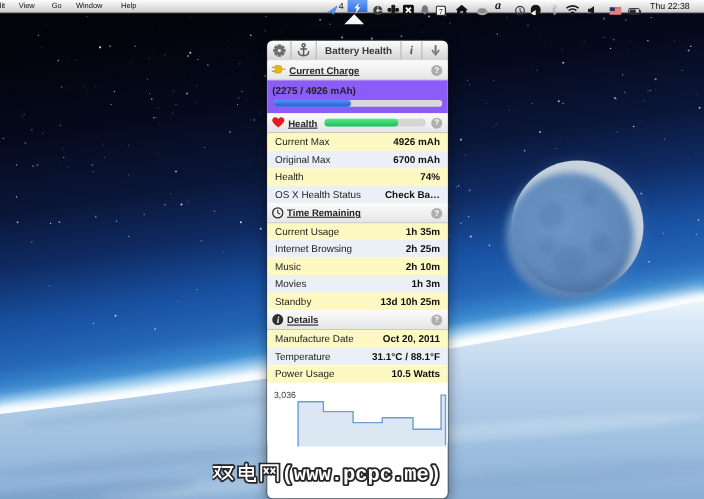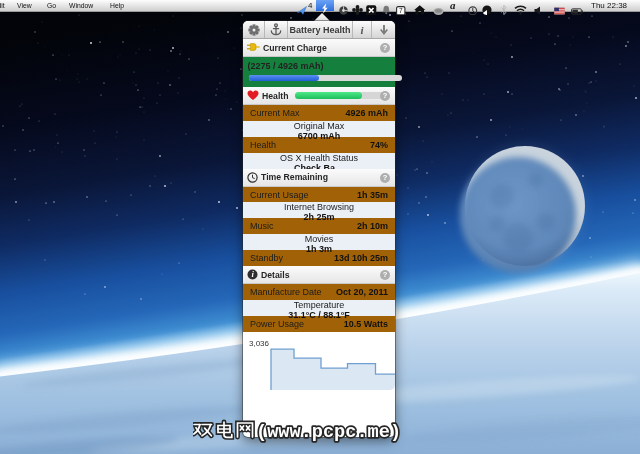--- a/index.html
+++ b/index.html
@@ -6,48 +6,48 @@
   body{width:640px;height:454px;overflow:hidden;position:relative;font-family:"Liberation Sans",sans-serif;background:#000;}
   #bg{position:absolute;left:0;top:0;width:640px;height:454px;}
   
   #menubar{position:absolute;left:0;top:0;width:640px;height:11px;
     background:linear-gradient(#fdfdfd,#e8e8e8 45%,#cfcfcf);
     border-bottom:1px solid #9a9a9a;z-index:5;}
   #menubar .ml{position:absolute;top:0;height:11px;line-height:11px;font-size:6.8px;color:#111;}
   .micon{position:absolute;top:0;height:11px;}
   #mclock{position:absolute;top:0;height:11px;line-height:12px;font-size:8px;color:#111;}
   
-  #panel{position:absolute;left:243px;top:21px;width:152px;height:416px;background:#fff;
+  #panel{position:absolute;left:243px;top:37px;width:164px;height:416px;background:#fff;
     border-radius:5px;box-shadow:0 0 0 1px rgba(40,40,40,.45),0 4px 12px rgba(0,0,0,.5);z-index:4;}
   #parrow{position:absolute;left:313px;top:13px;width:0;height:0;z-index:4;
     border-left:9px solid transparent;border-right:9px solid transparent;border-bottom:9px solid #f6f6f6;}
   #toolbar{height:18px;display:flex;background:linear-gradient(#fcfcfc,#d5d5d5);
     border-bottom:1px solid #a8a8a8;border-radius:5px 5px 0 0;box-sizing:border-box;}
   .tseg{height:100%;display:flex;align-items:center;justify-content:center;border-right:1px solid #b8b8b8;box-sizing:border-box;}
   .tseg:last-child{border-right:none;}
   #ts1{width:22px;} #ts2{width:23px;} #ts3{flex:1;font-size:9px;font-weight:bold;color:#3a3a3a;} #ts4{width:19px;} #ts5{width:23px;}
   .shdr{height:18px;display:flex;align-items:center;padding:0 4px;box-sizing:border-box;
     background:linear-gradient(#fbfbfb,#e6e6e6);border-bottom:1px solid #c8c8c8;
-    font-size:8.7px;font-weight:bold;color:#262626;position:relative;}
+    font-size:8.7px;font-weight:bold;color:#262626;position:relative;text-decoration:underline;}
   .shdr .qm{position:absolute;right:5px;top:4px;width:10px;height:10px;border-radius:5px;background:#aeaeae;
     color:#fff;font-size:7.5px;font-weight:bold;text-align:center;line-height:10.5px;}
   .shdr svg{margin-right:2px;}
   
-  #charge{height:30px;position:relative;background:#15803d;text-align:right;}
+  #charge{height:30px;position:relative;background:#8b5cf6;text-align:right;}
   #charge .l1{position:absolute;left:4.5px;top:4px;font-size:9px;font-weight:bold;color:#222;}
   #charge .r1{position:absolute;right:5px;top:4px;font-size:14px;font-weight:bold;color:#222;margin-top:29px;}
   #cbar{position:absolute;left:5.5px;top:17.5px;width:153px;height:6px;border-radius:3px;background:#d9d9d9;}
   #cbarf{position:absolute;left:0;top:0;width:70px;height:6px;border-radius:3px;background:linear-gradient(#5b8ef0,#1f5fd6);}
   
   #hbar{position:absolute;left:52px;top:5px;width:92px;height:7px;border-radius:3.5px;background:#d6d6d6;}
   #hbarf{position:absolute;left:0;top:0;width:67px;height:7px;border-radius:3.5px;background:linear-gradient(#4fe88a,#1dbe5a);}
   
   .row{height:15.9px;display:flex;align-items:center;justify-content:space-between;
-    padding:0 7px;font-size:9px;color:#1c1c1c;box-sizing:border-box;background:#a16207;}
-  .row.alt{background:#ebf0f7;flex-direction:column;}
+    padding:0 7px;font-size:9px;color:#1c1c1c;box-sizing:border-box;background:#fef9c3;}
+  .row.alt{background:#ebf0f7;}
   .row b{font-weight:bold;color:#111;}
   
   #chart{position:relative;height:58.5px;border-radius:0 0 5px 5px;overflow:hidden;background:#fff;}
   
   #wm{position:absolute;left:193px;top:418px;z-index:6;white-space:nowrap;}
 </style>
 </head>
 <body>
 <svg id="bg" viewBox="0 0 640 454">
   <defs>

